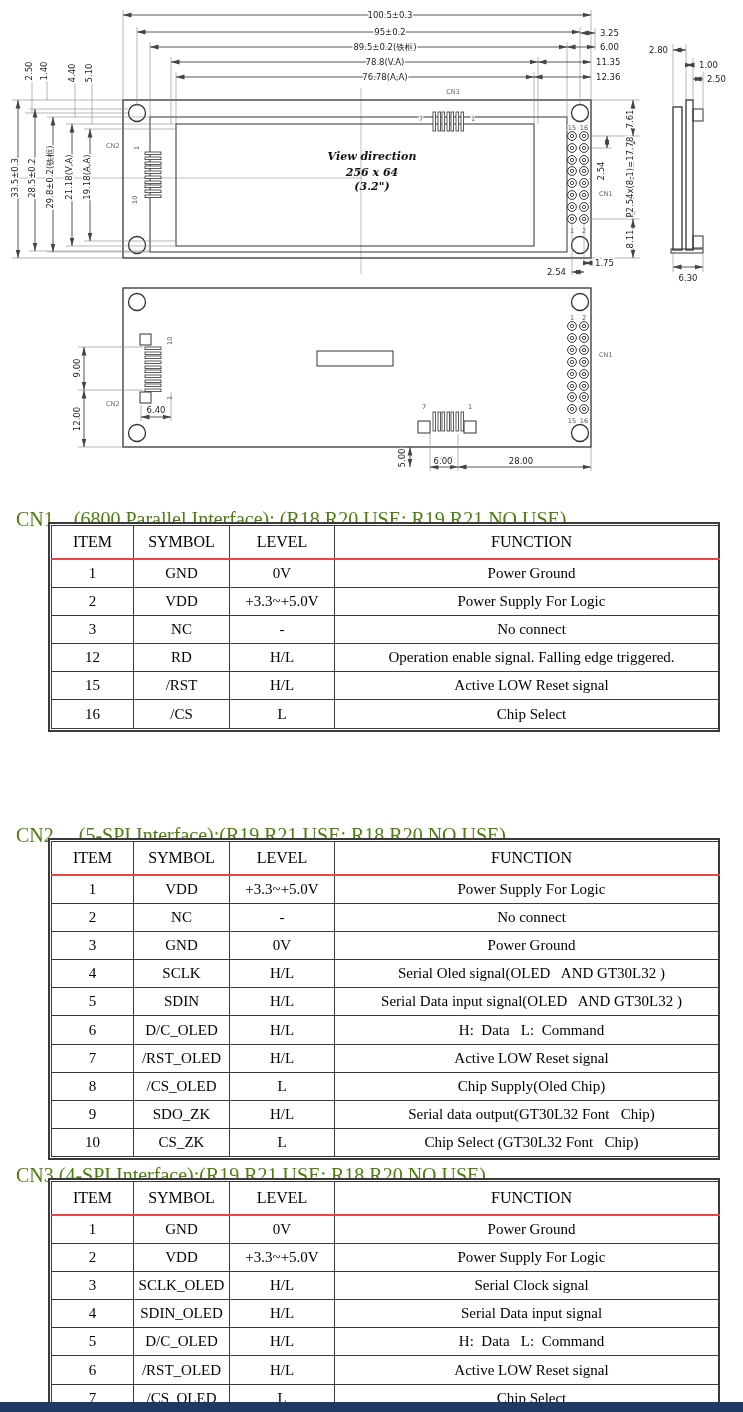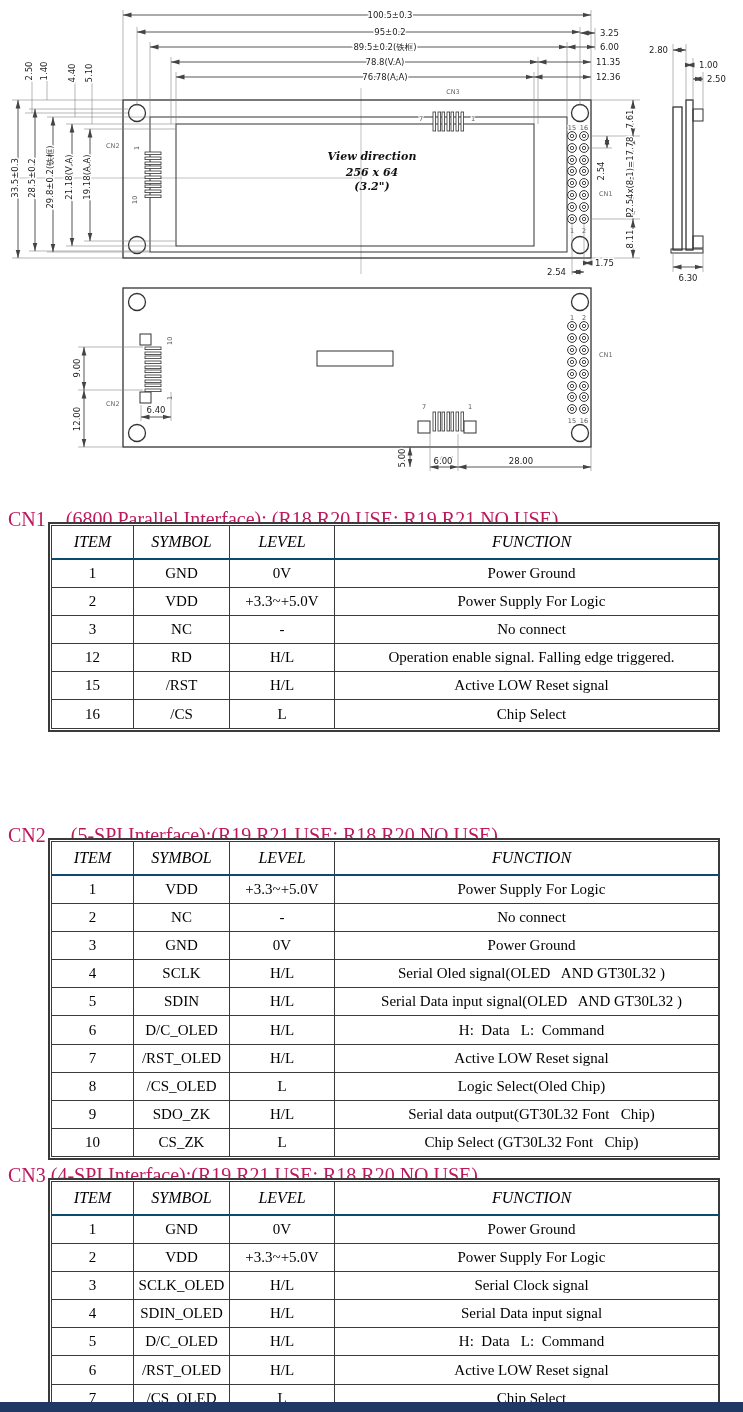--- a/index.html
+++ b/index.html
@@ -10,31 +10,31 @@
   .b2{fill:none;stroke:#333;stroke-width:1;}
   .dl{stroke:#444;stroke-width:0.9;fill:none;}
   .xl{stroke:#888;stroke-width:0.6;fill:none;}
   .cl{stroke:#999;stroke-width:0.6;fill:none;}
   .dt{font-size:8.5px;fill:#222;paint-order:stroke;stroke:#fff;stroke-width:3px;}
   .pn{font-size:6.5px;fill:#555;paint-order:stroke;stroke:#fff;stroke-width:2px;}
   .clb{font-size:6.5px;fill:#666;}
   .vd{font-family:"DejaVu Serif",serif;font-style:italic;font-weight:bold;font-size:11px;fill:#111;}
   .mid{text-anchor:middle;} .st{text-anchor:start;} .en{text-anchor:end;}
 
-  .section-heading{position:absolute;left:8px;white-space:pre;
-      font:20px "Liberation Serif",serif;color:#be185d;margin-top:22px;}
+  .section-heading{position:absolute;left:16px;white-space:pre;
+      font:20px "Liberation Serif",serif;color:#4d7c0f;margin-top:22px;}
   .tblwrap{position:absolute;left:48px;width:672px;border:2px solid #3a3a3a;
       padding:1px;background:#fff;box-sizing:border-box;}
   table{border-collapse:collapse;width:100%;table-layout:fixed;}
   th,td{border:1px solid #3a3a3a;font-family:"Liberation Serif",serif;
       white-space:pre;overflow:hidden;color:#000;}
   th{height:30px;font-size:16px;font-weight:normal;text-align:center;}
   td{height:25.1px;font-size:15px;text-align:center;}
   th.fn,td.fn{text-align:center;padding-left:10px;}
-  thead tr th{border-bottom:2px solid #0c4a6e;font-style:italic;}
+  thead tr th{border-bottom:2px solid #ef4444;}
   .footer{position:absolute;left:0;bottom:0;width:743px;height:10px;}
 </style>
 </head>
 <body>
 
 <svg width="743" height="478" viewBox="0 0 743 478" style="position:absolute;left:0;top:0;">
   <defs>
     <marker id="ar" markerWidth="10" markerHeight="8" refX="8.5" refY="3" orient="auto-start-reverse" markerUnits="userSpaceOnUse">
       <path d="M0,0.6 L8.5,3 L0,5.4 Z" fill="#444"></path>
     </marker>
@@ -423,21 +423,21 @@
         <tr>
           <td>7</td>
           <td>/RST_OLED</td>
           <td>H/L</td>
           <td class="fn">Active LOW Reset signal</td>
         </tr>
         <tr>
           <td>8</td>
           <td>/CS_OLED</td>
           <td>L</td>
-          <td class="fn">Logic Select(Oled Chip)</td>
+          <td class="fn">Chip Supply(Oled Chip)</td>
         </tr>
         <tr>
           <td>9</td>
           <td>SDO_ZK</td>
           <td>H/L</td>
           <td class="fn">Serial data output(GT30L32 Font   Chip)</td>
         </tr>
         <tr>
           <td>10</td>
           <td>CS_ZK</td>

